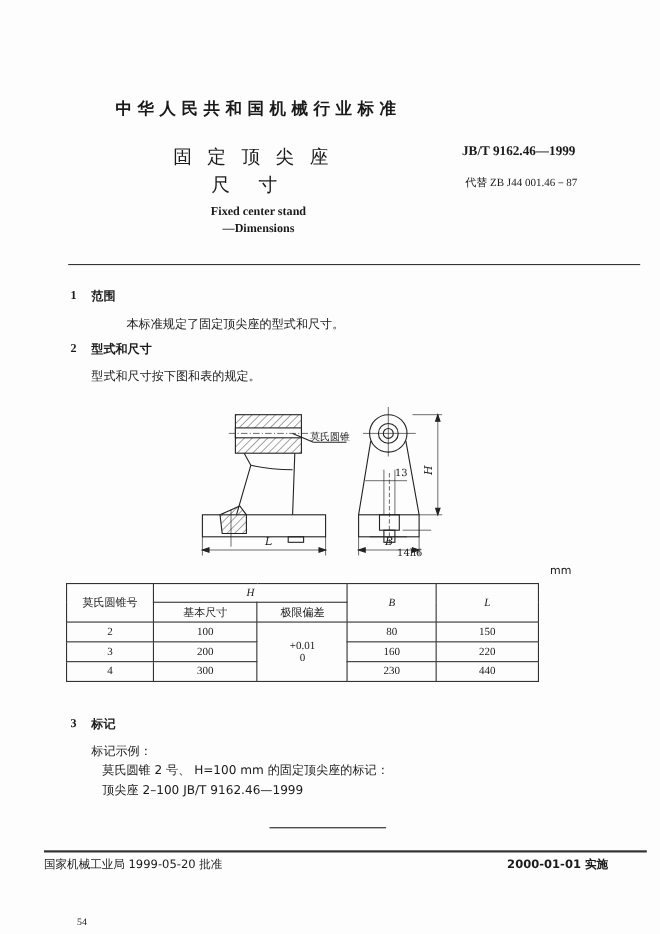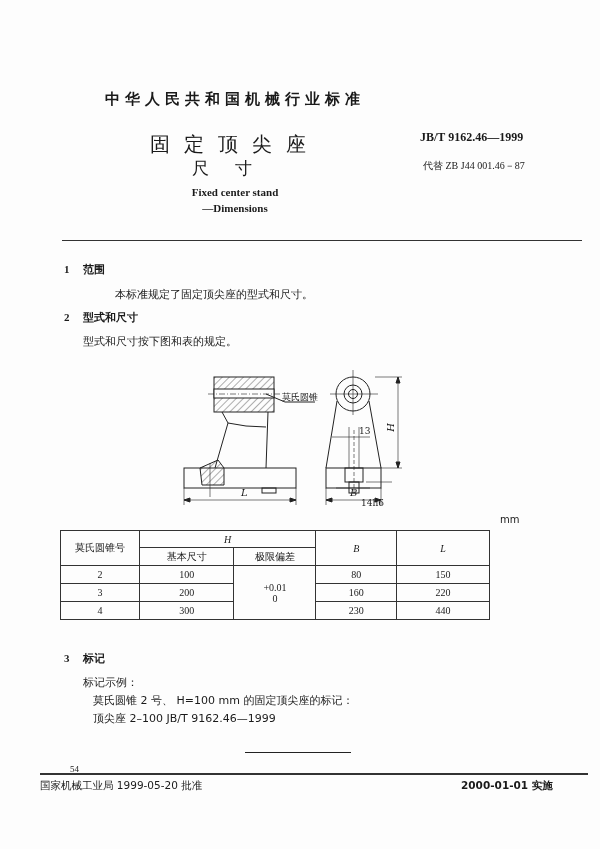--- a/index.html
+++ b/index.html
@@ -2,40 +2,40 @@
 <html><head>
 <meta charset="utf-8">
 <style>
   html, body { margin: 0; padding: 0; }
   body {
     width: 600px; height: 849px; background: #fdfdfd; position: relative; overflow: hidden;
     font-family: "DejaVu Serif", "Liberation Serif", serif; color: #1a1a1a;
   }
   .abs { position: absolute; }
   .org { left: 0; width: 470px; top: 90px; text-align: center; font-family: "DejaVu Sans", sans-serif; font-weight: bold; font-size: 15px; letter-spacing: 5px; }
-  .title1 { left: 0; width: 470px; top: 131px; text-align: center; font-family: "DejaVu Sans", sans-serif; font-size: 20px; letter-spacing: 14px; }
+  .title1 { left: 0; width: 470px; top: 131px; text-align: center; font-family: "DejaVu Sans", sans-serif; font-size: 17px; letter-spacing: 14px; }
   .title2 { left: 0; width: 470px; top: 157px; text-align: center; font-family: "DejaVu Sans", sans-serif; font-size: 17px; letter-spacing: 26px; }
   .en1 { left: 0; width: 470px; top: 186px; text-align: center; font-family: "Liberation Serif", serif; font-weight: bold; font-size: 11px; }
   .en2 { left: 0; width: 470px; top: 202px; text-align: center; font-family: "Liberation Serif", serif; font-weight: bold; font-size: 11px; }
   .stdno { left: 420px; top: 130px; font-family: "Liberation Serif", serif; font-weight: bold; font-size: 12px; }
   .replace { left: 423px; top: 159px; font-family: "Liberation Serif", serif; font-size: 10px; }
   .hr-top { left: 62px; top: 240px; width: 520px; height: 0; border-top: 1.5px solid #333; }
   .sec-num { font-family: "Liberation Serif", serif; font-weight: bold; font-size: 11px; }
   .sec-title { font-family: "DejaVu Sans", sans-serif; font-size: 11px; font-weight: bold; }
   .para { font-family: "DejaVu Sans", sans-serif; font-size: 11px; }
   .unit { left: 500px; top: 514px; font-family: "DejaVu Sans", sans-serif; font-size: 10px; }
   table.dims { position: absolute; left: 60px; top: 530px; width: 430px; border-collapse: collapse; font-size: 10px; font-family: "Liberation Serif", serif; }
   table.dims td { border: 1px solid #333; text-align: center; padding: 0; height: 17px; }
   table.dims .cn { font-family: "DejaVu Sans", sans-serif; font-size: 10px; }
   table.dims .it { font-style: italic; }
   .hr-short { left: 245px; top: 752px; width: 106px; border-top: 1.5px solid #222; }
   .hr-bottom { left: 40px; top: 773px; width: 548px; border-top: 2px solid #333; }
   .foot-left { left: 40px; top: 779px; font-family: "DejaVu Sans", sans-serif; font-size: 10.5px; font-weight: normal; }
   .foot-right { left: 461px; top: 779px; font-family: "DejaVu Sans", sans-serif; font-size: 10.5px; font-weight: bold; }
-  .page-no { left: 60px; top: 764px; font-family: "Liberation Serif", serif; font-size: 9px; padding-left: 10px; }
+  .page-no { left: 60px; top: 833px; font-family: "Liberation Serif", serif; font-size: 9px; padding-left: 10px; }
 </style>
 </head>
 <body>
 
 <div class="abs org">中华人民共和国机械行业标准</div>
 <div class="abs title1">固定顶尖座</div>
 <div class="abs title2">尺寸</div>
 <div class="abs en1">Fixed center stand</div>
 <div class="abs en2">—Dimensions</div>
 <div class="abs stdno">JB/T  9162.46—1999</div>

